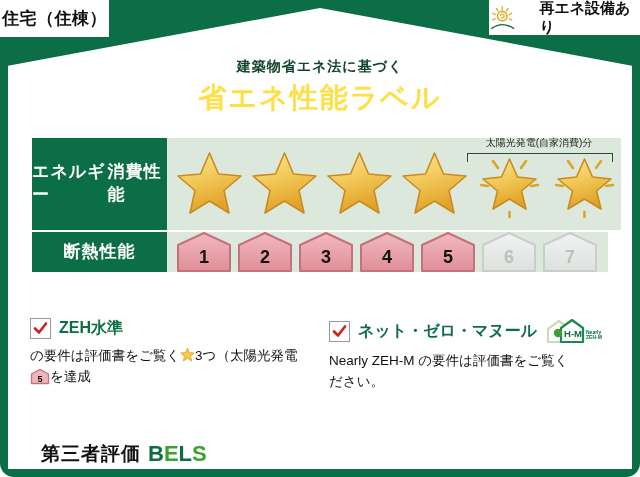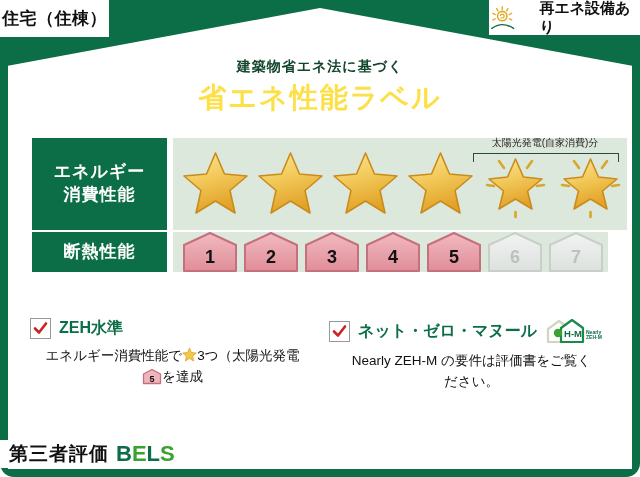--- a/index.html
+++ b/index.html
@@ -37,27 +37,27 @@
   .title{
     position:absolute;left:0;right:0;top:79px;text-align:center;
     font-size:28px;font-weight:bold;color:#fde047;letter-spacing:2px;
   }
   
   .row{position:absolute;left:32px;right:32px;display:flex;align-items:stretch;}
   .row-energy{top:138px;height:92px;}
   .row-insul{top:232px;height:40px;}
   .row-key{
     width:135px;background:#0c6e46;color:#fff;
-    display:flex;flex-direction:column;align-items:center;justify-content:center;
+    display:flex;flex-direction:row;align-items:center;justify-content:center;
     font-size:17px;font-weight:bold;letter-spacing:1px;line-height:1.35;
     flex:0 0 135px;
   }
   .row-val{
     flex:1;background:#dde8dc;position:relative;
-    display:flex;align-items:center;margin-left:6px;
+    display:flex;align-items:center;
   }
   
   .stars{display:flex;align-items:center;gap:2px;padding-left:6px;}
   .star-wrap{position:relative;width:73px;height:70px;}
   .star-wrap svg{width:73px;height:70px;display:block;}
   
   .solar-note{
     position:absolute;right:6px;top:-1px;width:152px;text-align:center;
     font-size:10px;color:#222;line-height:1.1;
   }
@@ -68,37 +68,37 @@
   
   .houses{display:flex;align-items:center;gap:3px;padding-left:8px;}
   .house{position:relative;width:58px;height:44px;}
   .house svg{width:58px;height:44px;display:block;}
   .house .hnum{
     position:absolute;left:0;right:0;bottom:6px;text-align:center;
     font-size:18px;font-weight:bold;color:#111;
   }
   .house.off .hnum{color:#b9c2bb;}
   
-  .statements{position:absolute;left:30px;right:26px;top:318px;display:flex;gap:14px;text-align:center;}
+  .statements{position:absolute;left:30px;right:26px;top:318px;display:flex;gap:14px;}
   .stmt{flex:1;}
   .stmt-head{display:flex;align-items:center;gap:8px;margin-bottom:7px;}
   .chk{
     width:19px;height:19px;border:1px solid #999;background:#fff;
     display:flex;align-items:center;justify-content:center;flex:0 0 19px;
   }
   .chk svg{width:15px;height:15px;display:block;}
   .stmt-title{font-size:16px;font-weight:bold;color:#0c6e46;white-space:nowrap;}
   .zehm-logo{width:58px;height:26px;flex:0 0 58px;}
   .stmt-body{font-size:13.5px;color:#111;line-height:1.55;}
   .inline-star{display:inline-block;vertical-align:-2px;width:15px;height:15px;}
   .inline-house{display:inline-block;vertical-align:-4px;width:20px;height:17px;}
   
   .footer{position:absolute;left:0;right:0;bottom:0;height:44px;}
   .bels-box{
-    position:absolute;left:0;bottom:9px;height:28px;background:#fff;
+    position:absolute;left:32px;bottom:9px;height:28px;background:#fff;
     display:flex;align-items:center;padding:0 9px;justify-content:center;
   }
   .bels-jp{font-size:19px;font-weight:bold;color:#111;letter-spacing:1px;}
   .bels-mark{font-size:22px;font-weight:bold;margin-left:7px;letter-spacing:0px;}
   .bels-mark .b1{color:#0c6e46;}
   .bels-mark .b2{color:#3aa22e;}
   .bels-sub{
     position:absolute;left:214px;bottom:14px;font-size:12px;color:#fff;font-weight:bold;
   }
   .foot-right{position:absolute;right:18px;bottom:8px;text-align:right;color:#fff;}
@@ -269,21 +269,21 @@
     <div class="stmt">
       <div class="stmt-head">
         <span class="chk">
           <svg viewBox="0 0 15 15">
               <path d="M2 7.5 L6 11.5 L13 2.5" fill="none" stroke="#cc2222" stroke-width="2.6" stroke-linecap="round" stroke-linejoin="round"></path>
             </svg>
         </span>
         <span class="stmt-title">ZEH水準</span>
       </div>
       <div class="stmt-body">
-        <span>エネルギー消費性能で</span><svg class="inline-star" viewBox="0 0 15 15">
+        <span>の要件は評価書をご覧く</span><svg class="inline-star" viewBox="0 0 15 15">
             <path d="M7.5 1 L9.4 5.6 L14.3 6 L10.6 9.2 L11.7 14 L7.5 11.4 L3.3 14 L4.4 9.2 L0.7 6 L5.6 5.6 Z" fill="#f3c84f" stroke="#d8a72a" stroke-width="0.8" stroke-linejoin="round"></path>
           </svg><span>3つ（太陽光発電</span><br><svg class="inline-house" viewBox="0 0 20 17">
             <path d="M1.5 15.5 L1.5 6 L10 1.5 L18.5 6 L18.5 15.5 Z" fill="#f0b4bc" stroke="#c4707d" stroke-width="1.3" stroke-linejoin="round"></path>
             <text x="10" y="13.5" font-size="9" font-family="Liberation Sans, sans-serif" font-weight="bold" fill="#111" text-anchor="middle">5</text>
           </svg><span>を達成</span>
       </div>
     </div>
 
     <div class="stmt">
       <div class="stmt-head">

